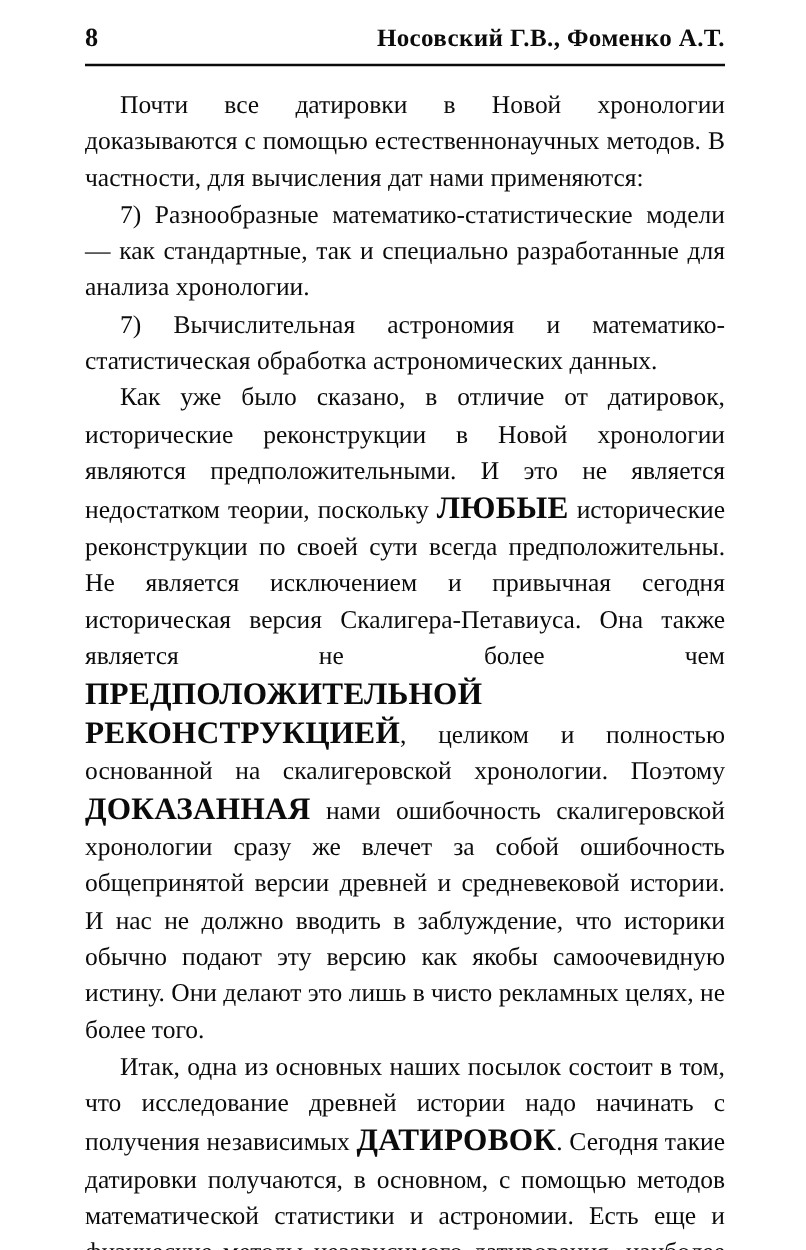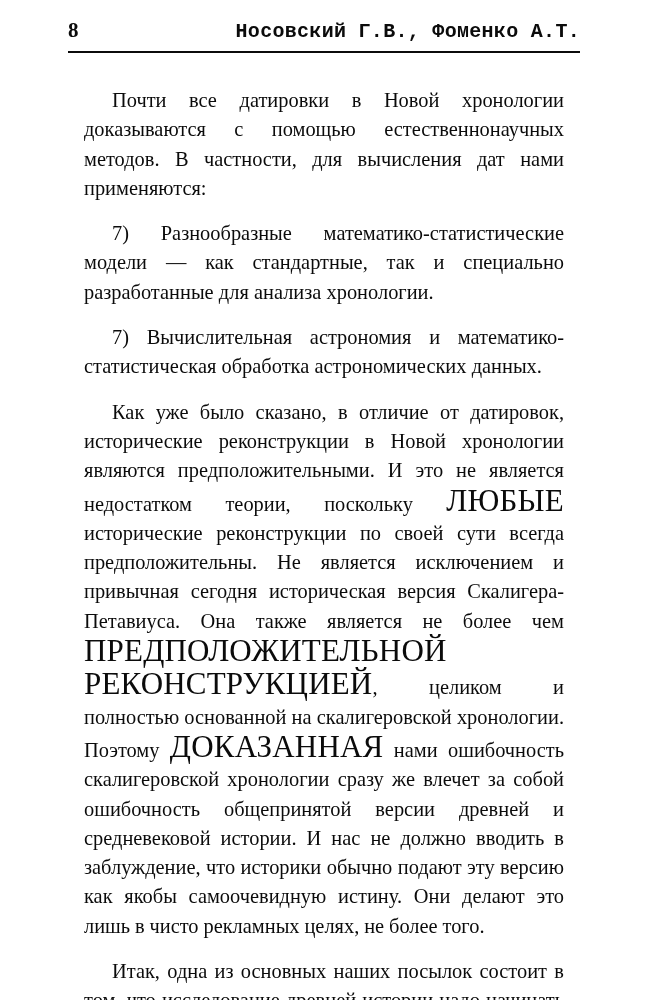--- a/index.html
+++ b/index.html
@@ -29,51 +29,51 @@
   }
   .runhead .folio {
     font-size: 21px;
     font-weight: bold;
     letter-spacing: 0.2px;
   }
   .runhead .authors {
     font-size: 20px;
     font-weight: bold;
     letter-spacing: 0.3px;
-    font-family: Liberation Mono, monospace;
   }
   .rule {
     position: absolute;
     left: 68px;
     top: 51px;
     width: 512px;
     height: 2px;
     background: #0b0b0b;
   }
 
   
   .body {
     position: absolute;
     left: 68px;
     top: 70px;
     width: 512px;
   }
   .para {
-    margin: 16px;
+    margin: 0;
     font-size: 20.4px;
     line-height: 29.3px;
     text-align: justify;
     text-indent: 28px;
     hyphens: manual;
     word-spacing: 0.1px;
   }
   
   .caps {
-    font-size: 31px;
+    font-size: 25px;
     letter-spacing: 0.2px;
+    font-weight: bold;
   }
   
   .para.tight { word-spacing: -0.2px; }
 </style>
 </head>
 <body>
 
 <div class="page">
 
   <div class="runhead">

